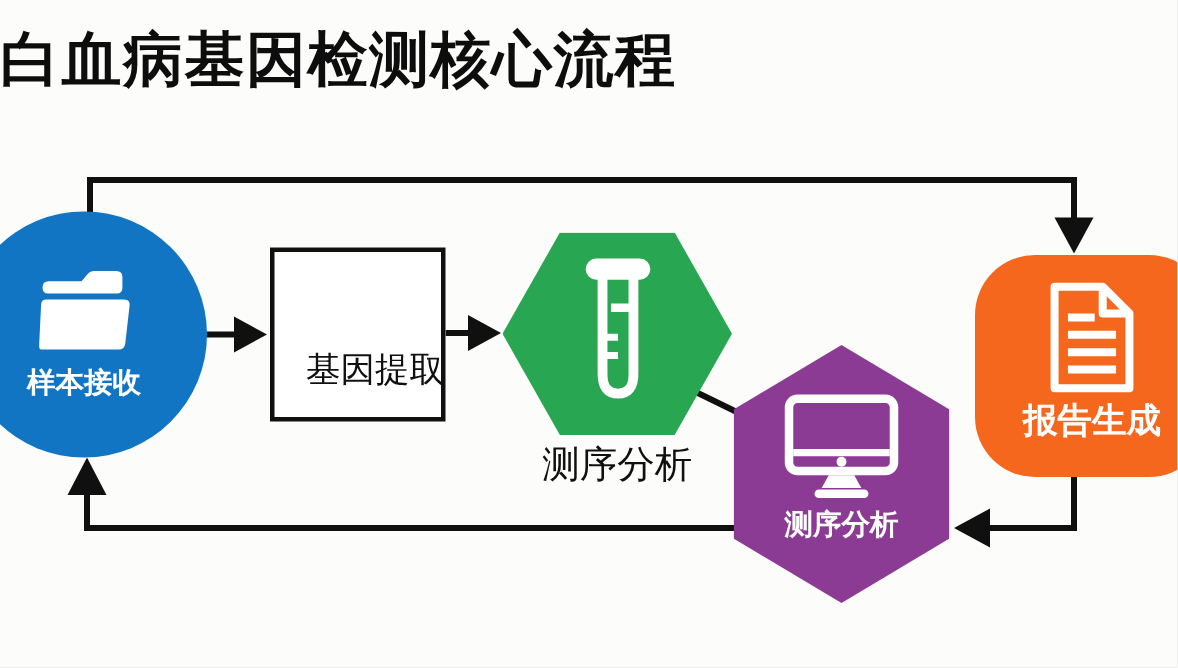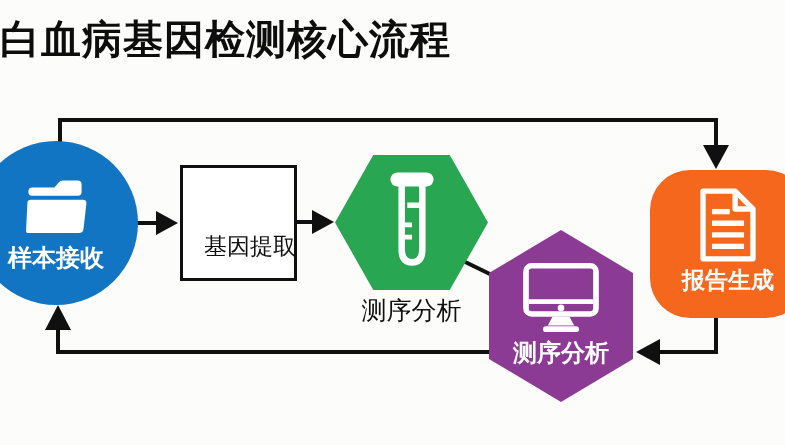--- a/index.html
+++ b/index.html
@@ -32,21 +32,21 @@
   }
   .node-hex-v{
     left:489px;top:230px;width:144px;height:172px;
     clip-path:polygon(50% 0%,100% 25%,100% 75%,50% 100%,0% 75%,0% 25%);
     justify-content:flex-start;padding-top:32px;
   }
   .node-squircle{
     left:650px;top:170px;width:156px;height:148px;border-radius:40px;
     justify-content:flex-start;padding-top:14px;
   }
-  .node-label-light{color:#ffffff;font-size:24px;font-weight:600;line-height:1;white-space:nowrap;}
+  .node-label-light{color:#ffffff;font-size:19px;font-weight:600;line-height:1;white-space:nowrap;}
   .node-label-dark{color:#101010;font-size:23px;font-weight:500;line-height:1;white-space:nowrap;}
   .node-circle .node-label-light{margin-top:7px;}
   .node-hex-v .node-label-light{margin-top:9px;}
   .node-squircle .node-label-light{margin-top:3px;font-size:23px;}
   .label-below{
     position:absolute;left:335px;top:298px;width:153px;text-align:center;
     color:#101010;font-size:25px;font-weight:500;line-height:1;white-space:nowrap;
   }
   .icon{display:block;}
 </style>

